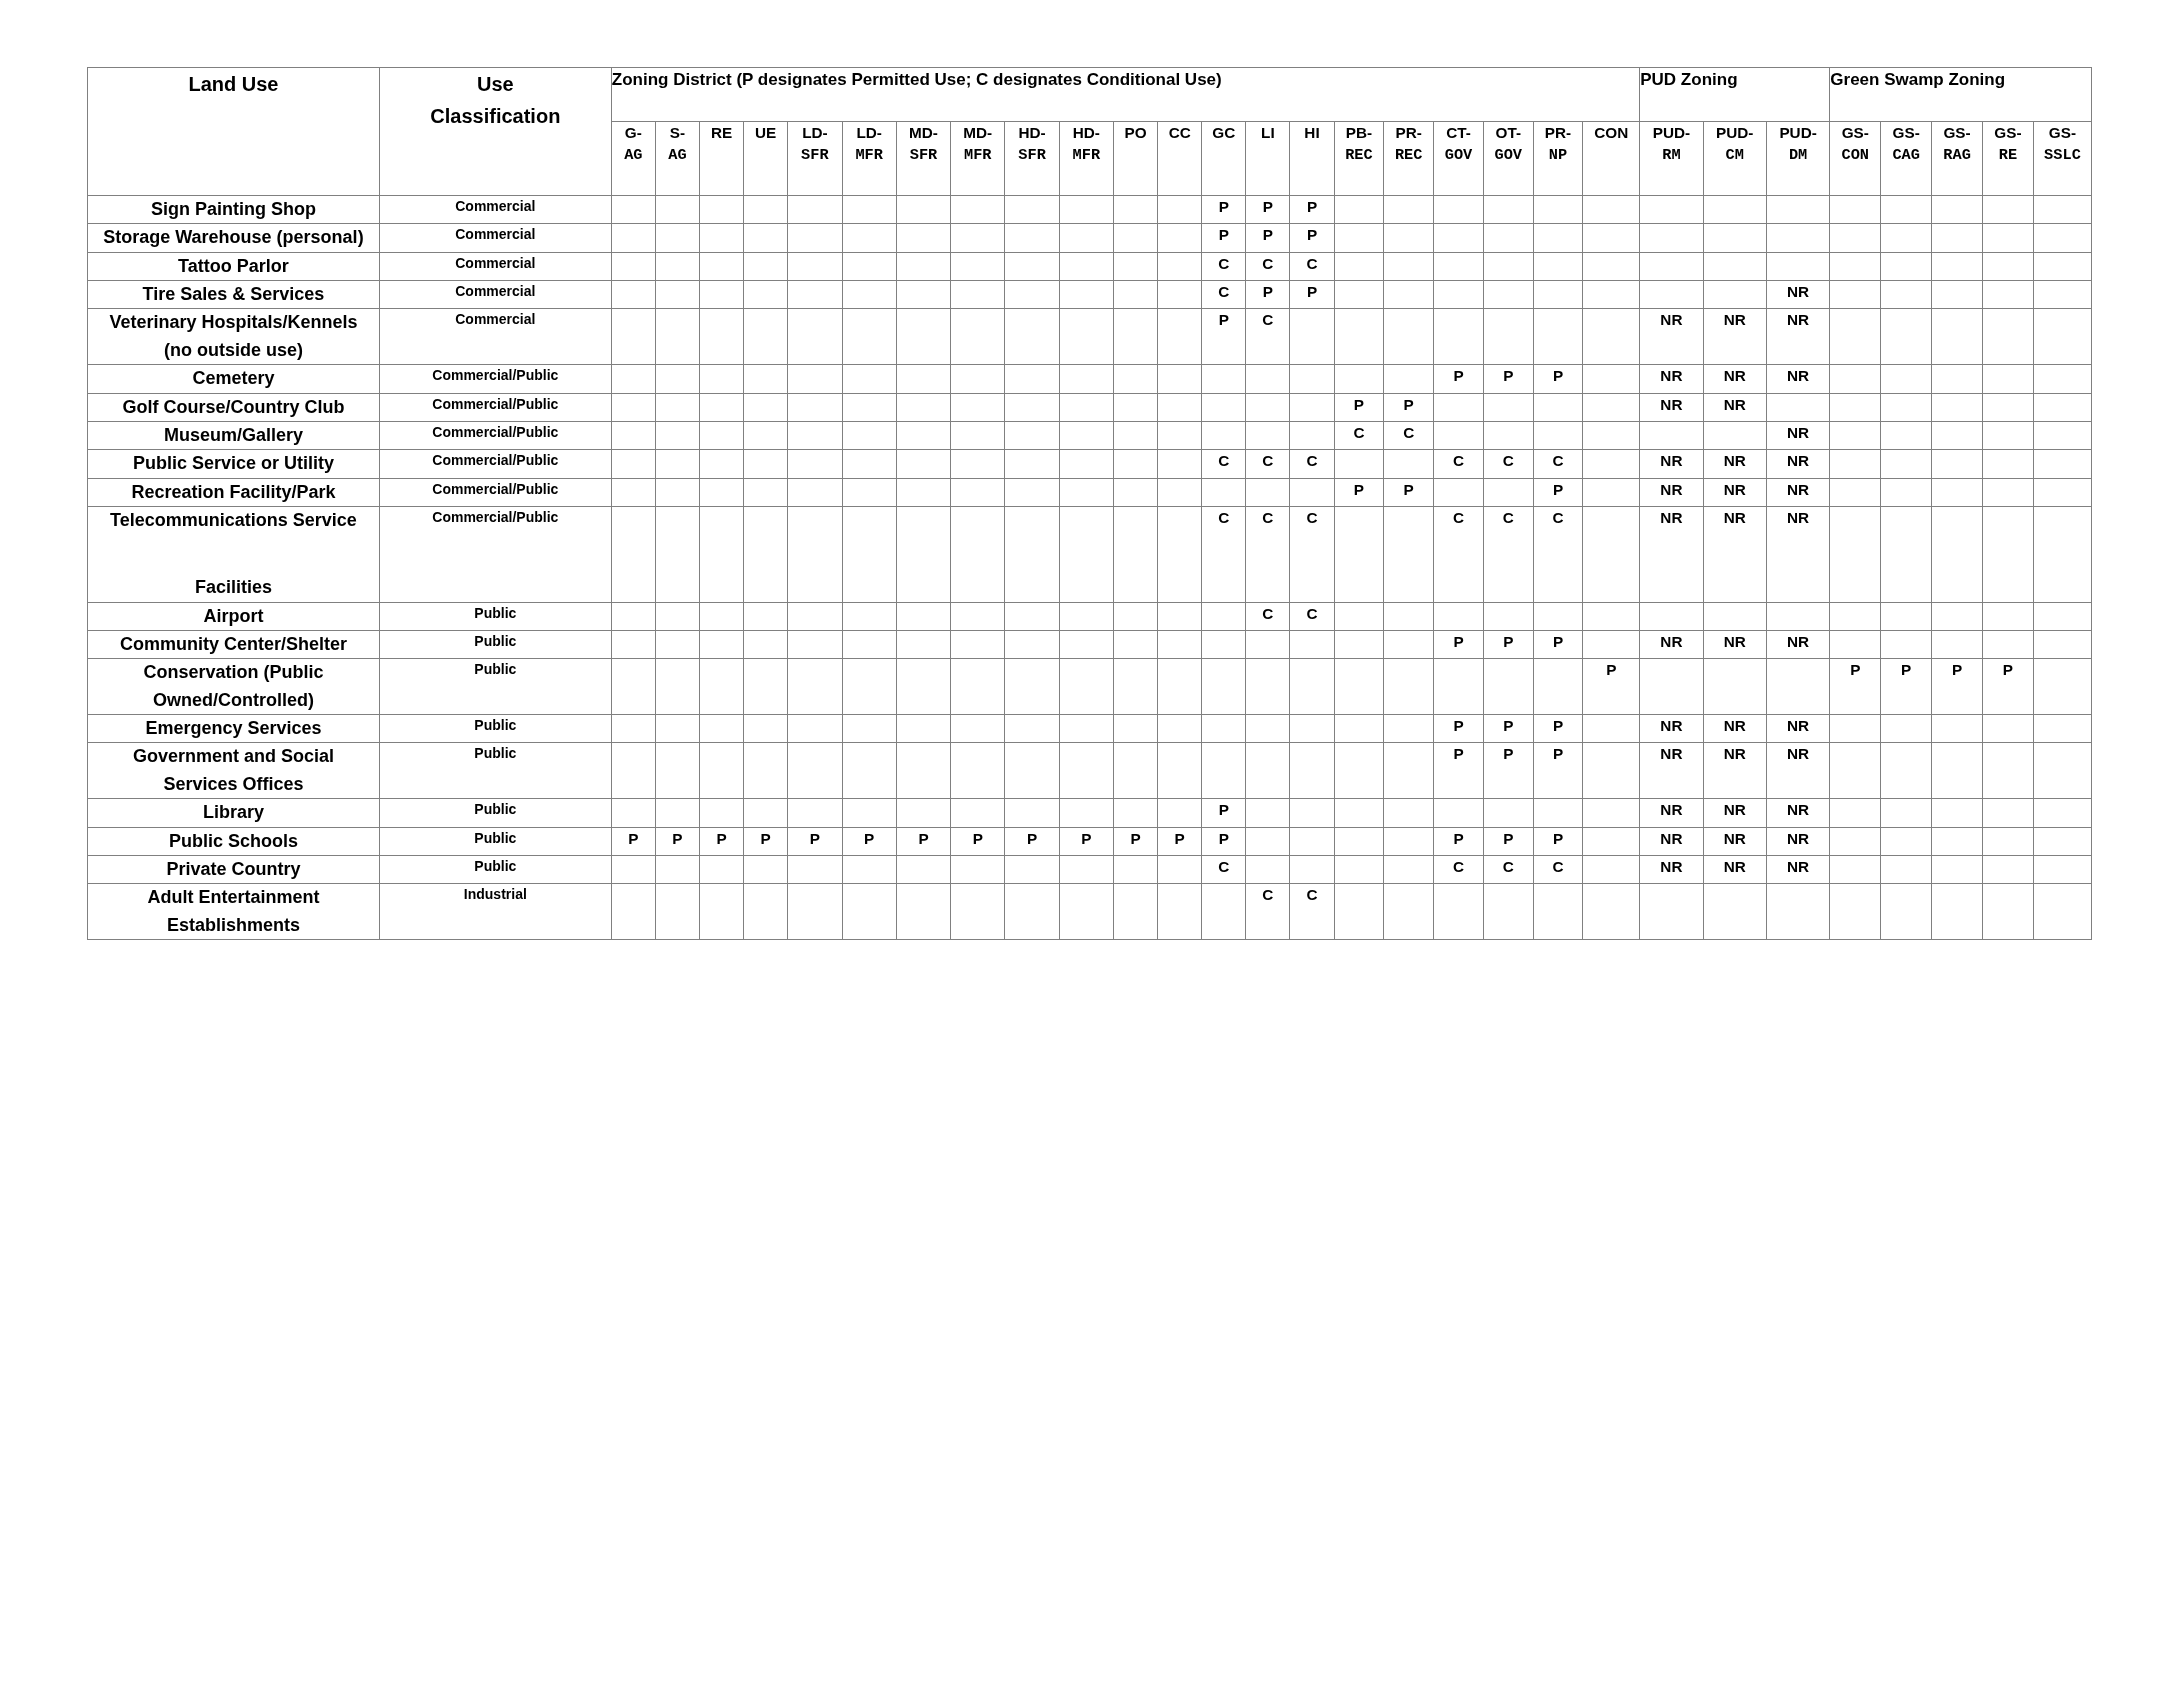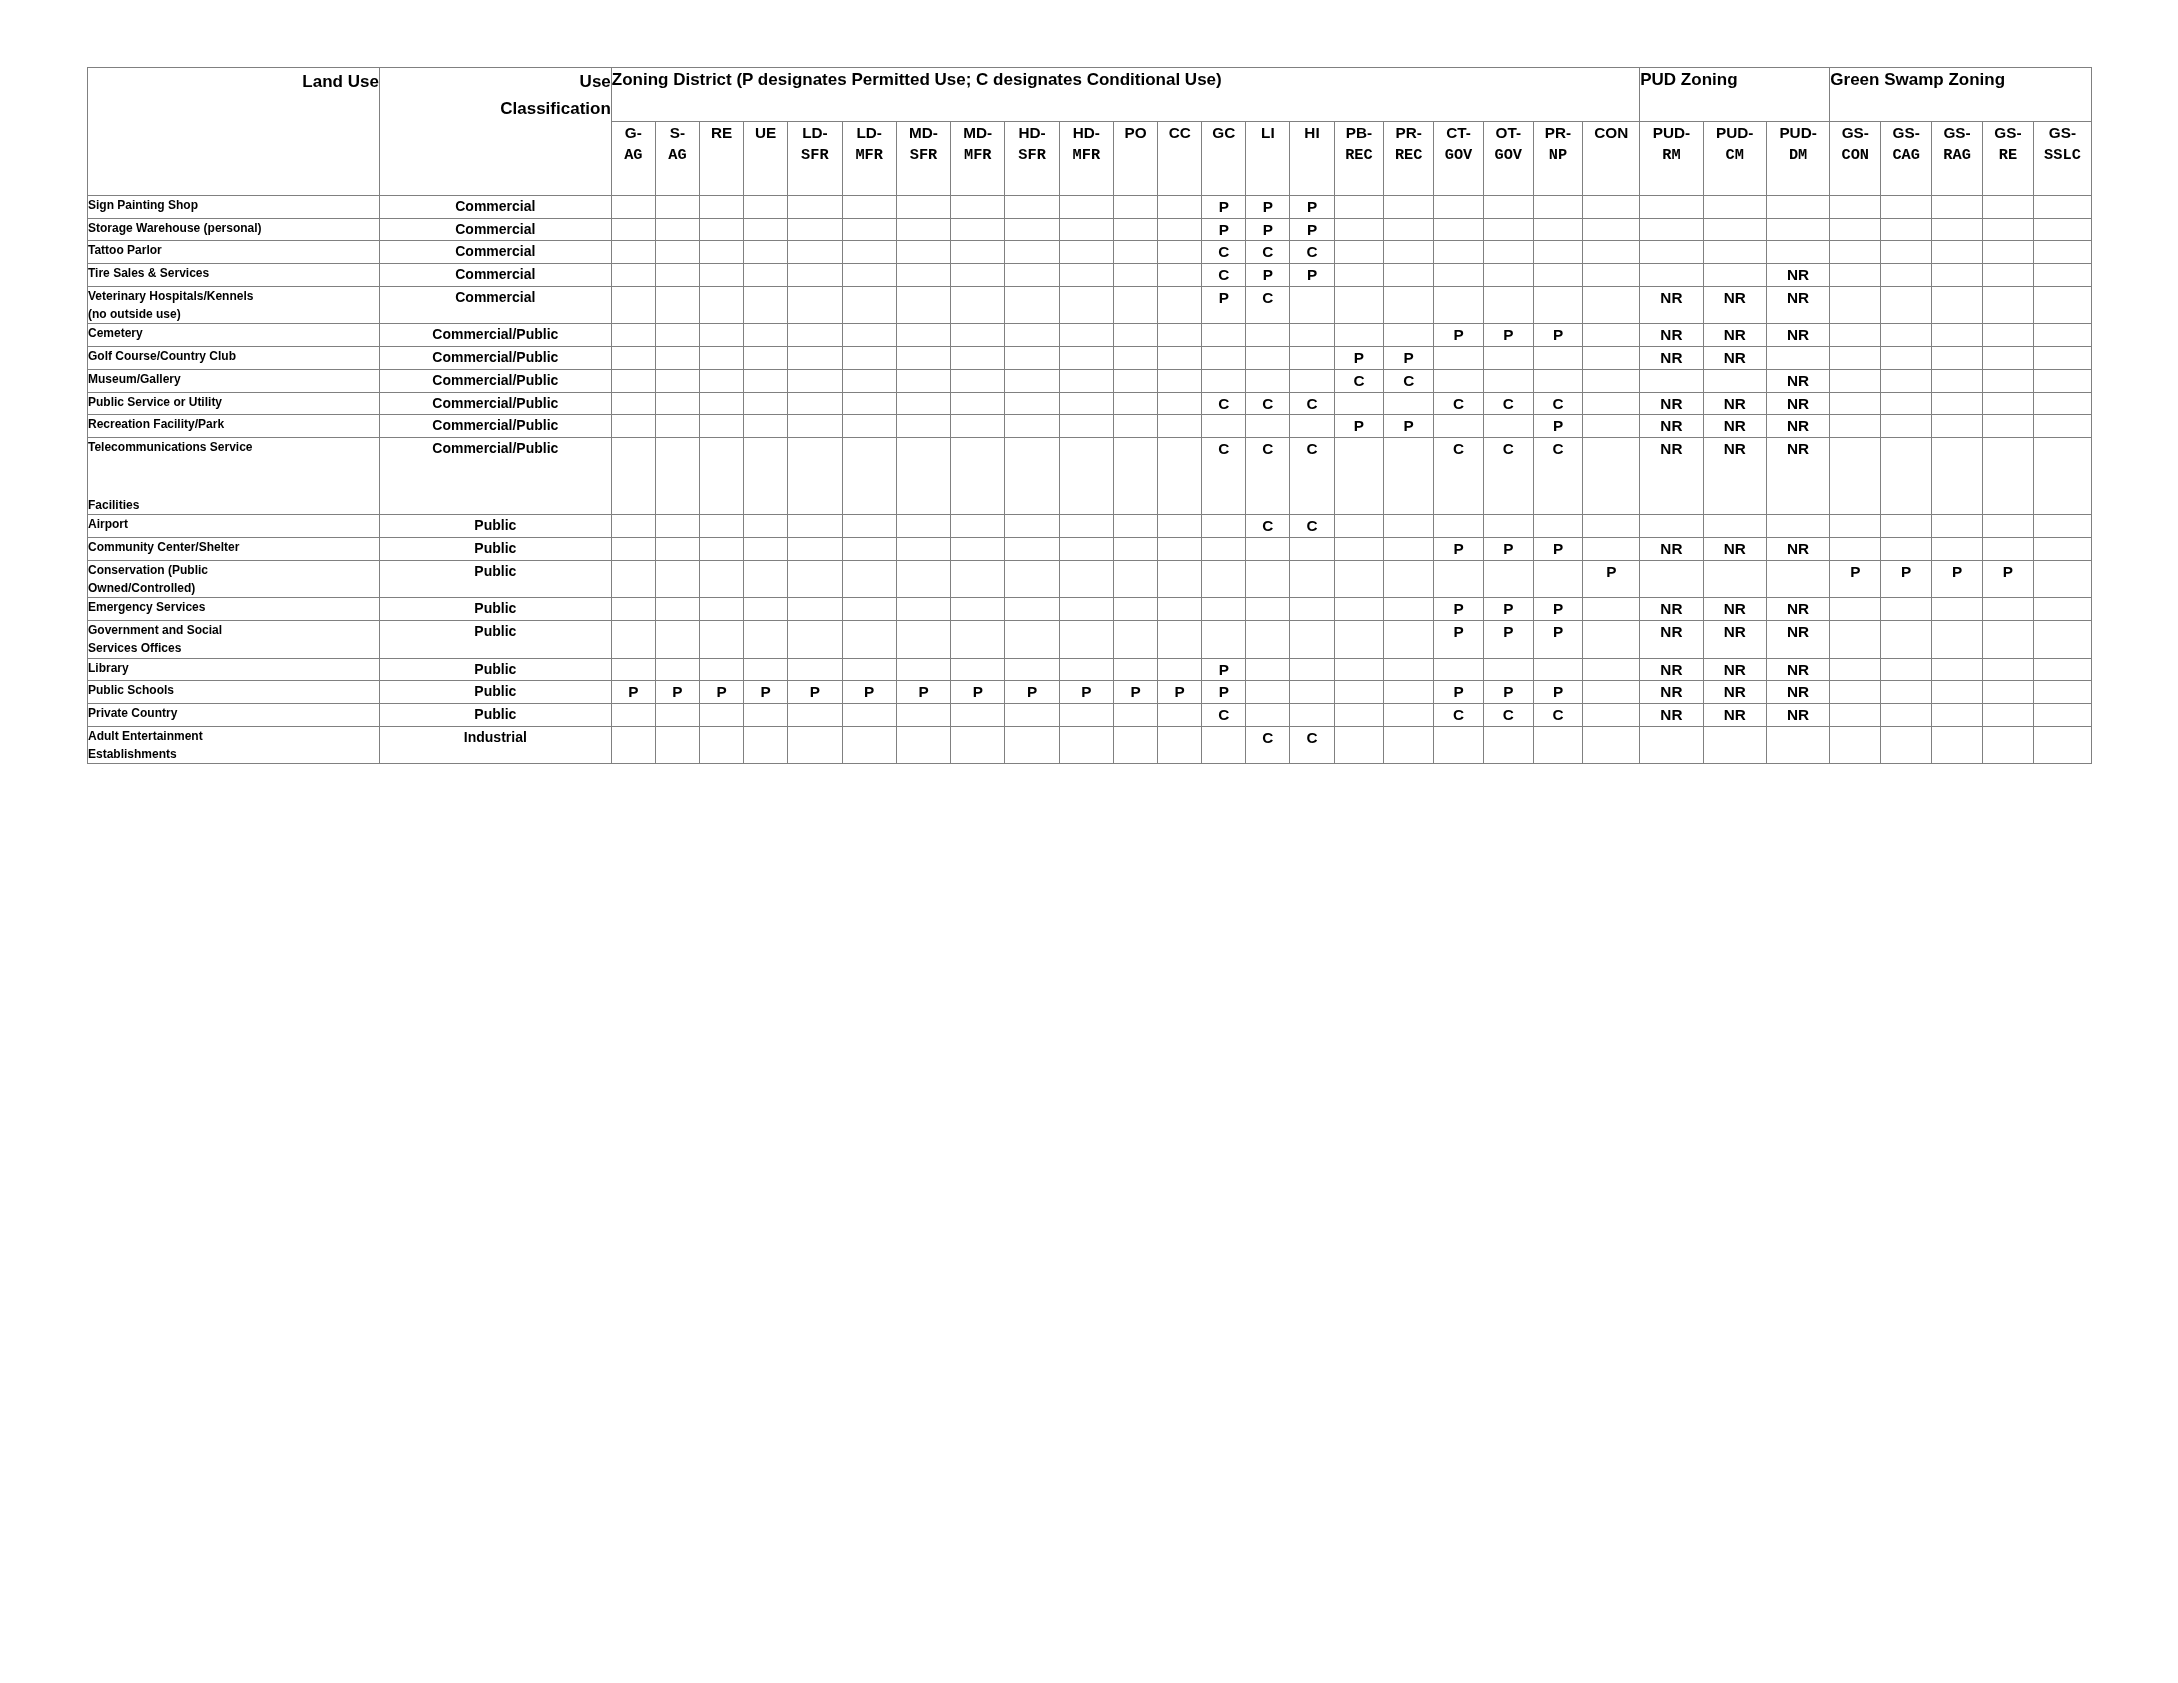--- a/index.html
+++ b/index.html
@@ -48,41 +48,41 @@
   .hcode {
     height: 73px;
     text-align: center;
     padding: 10px 1px 0 1px;
     font-size: 15.3px;
     line-height: 1.46;
     word-break: keep-all;
   }
   .hcode .l2 { display: block; font-family: Liberation Mono, monospace; }
   .rowhdr-landuse {
-    text-align: left;
+    text-align: center;
     padding: 14px 8px 10px 14px;
-    font-size: 12px;
+    font-size: 18px;
     line-height: 1.52;
   }
   .rowhdr-class {
     text-align: center;
     padding: 14px 6px 10px 12px;
     font-size: 14px;
     line-height: 1.52;
   }
   td.val {
     text-align: center;
     padding-top: 14px;
     font-size: 15.3px;
   }
   
   .corner {
-    text-align: right;
+    text-align: center;
     padding: 14px 8px 0 14px;
-    font-size: 17px;
+    font-size: 20px;
     line-height: 1.6;
   }
   .corner .l2 { display: block; }
   
   col.c-landuse { width: 258px; }
   col.c-class   { width: 205px; }
   col.c-z       { width: 39px; }
   col.c-zw      { width: 48px; }
   col.c-zn      { width: 44px; }
   col.c-con     { width: 50px; }

